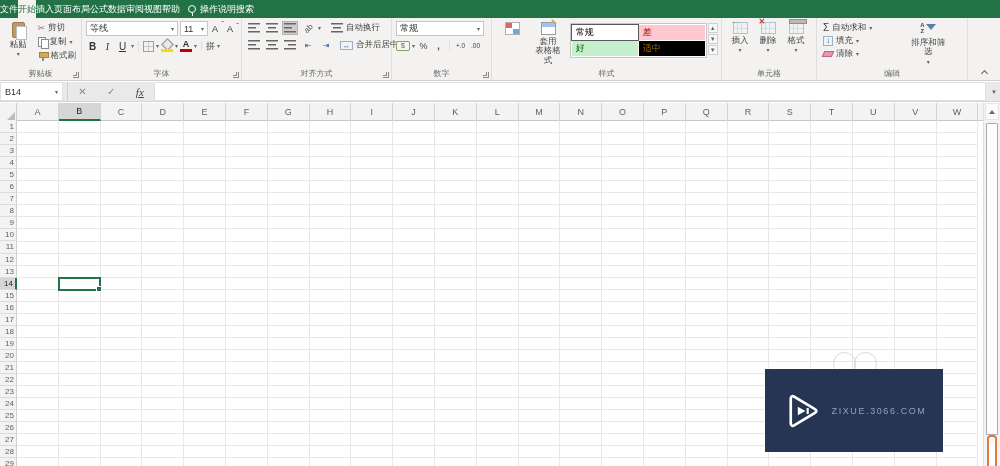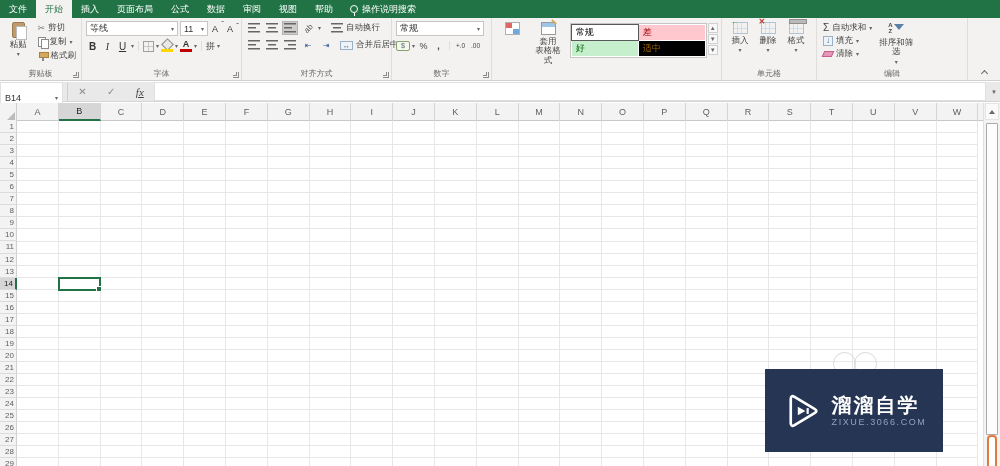--- a/index.html
+++ b/index.html
@@ -2,21 +2,21 @@
 <html><head>
 <meta charset="utf-8">
 <style>
   * { margin:0; padding:0; box-sizing:border-box; }
   html,body { width:1000px; height:466px; overflow:hidden; }
   body { position:relative; font-family:"Liberation Sans", sans-serif; background:#fff; color:#333; }
 
   
   .titlebar { position:absolute; left:0; top:0; width:1000px; height:18px; background:#217346; display:flex; align-items:stretch; color:#fff; font-size:9px; }
   .tabs { display:flex; align-items:stretch; }
-  .tab { padding:0 9px; display:flex; align-items:center; cursor:default; white-space:nowrap; }
+  .tab { padding:0 0; display:flex; align-items:center; cursor:default; white-space:nowrap; }
   .tab.selected { background:#f3f2f1; color:#217346; }
   .search-box { display:flex; align-items:center; gap:4px; padding:0 8px; }
   .bulb-icon { width:8px; height:8px; border:1px solid #fff; border-radius:50%; position:relative; }
   .bulb-icon:after { content:""; position:absolute; left:2.5px; top:7px; width:1.5px; height:3px; background:#fff; }
   .titlebar-right { margin-left:auto; display:flex; align-items:center; gap:4px; padding:0 10px;margin-top:44px; }
   .person-icon { width:9px; height:9px; position:relative; }
   .person-icon:before { content:""; position:absolute; left:2.5px; top:0; width:4px; height:4px; border:1px solid #fff; border-radius:50%; }
   .person-icon:after { content:""; position:absolute; left:0.5px; top:4.5px; width:8px; height:4px; border:1px solid #fff; border-bottom:none; border-radius:4px 4px 0 0; }
 
   
@@ -118,21 +118,21 @@
   .ico-sort { position:relative; width:16px; height:14px; font-size:6px; color:#444; line-height:1; }
   .ico-sort .az { position:absolute; left:0; top:0; display:flex; flex-direction:column; font-weight:bold; }
   .ico-sort .funnel { position:absolute; right:0; top:2px; width:0; height:0; border-left:5px solid transparent; border-right:5px solid transparent; border-top:6px solid #5b7fa6; }
   .ico-find { width:10px; height:10px; border:2px solid #5b7fa6; border-radius:50%; position:relative; margin-bottom:2px; }
   .ico-find:after { content:""; position:absolute; left:7px; top:7px; width:5px; height:2px; background:#5b7fa6; transform:rotate(45deg); }
   .collapse-chevron { position:absolute; right:12px; bottom:4px; width:7px; height:7px; }
   .collapse-chevron:before { content:""; position:absolute; left:1px; top:2px; width:4px; height:4px; border-left:1px solid #666; border-top:1px solid #666; transform:rotate(45deg); }
 
   
   .formula-row { position:absolute; left:0; top:82px; width:1000px; height:20px; background:#e9e9e9; border-bottom:1px solid #d4d4d4; display:flex; align-items:stretch; font-size:9px; }
-  .name-box { width:63px; background:#fff; border:1px solid #e0e0e0; display:flex; align-items:center; padding:15px 4px; color:#333; }
+  .name-box { width:63px; background:#fff; border:1px solid #e0e0e0; display:flex; align-items:center; padding:2px 4px; color:#333; }
   .name-box .arr { margin-left:auto; }
   .nb-handle { width:5px; border-right:1px solid #cfcfcf; }
   .fx-strip { width:86px; display:flex; align-items:center; justify-content:space-around; color:#8a8a8a; }
   .fx-cancel, .fx-enter { font-size:10px; }
   .fx-label { font-family:"Liberation Serif", serif; font-style:italic; color:#444; font-size:11px;text-decoration:underline; }
   .formula-input { flex:1; background:#fff; border:1px solid #e0e0e0; margin-right:2px; }
   .fx-expand { width:12px; display:flex; align-items:center; justify-content:center; color:#666; font-size:6px; }
 
   
   .col-header-row { position:absolute; left:0; top:103px; width:983px; height:18px; display:flex; background:#f3f3f3; border-bottom:1px solid #c8c8c8; font-size:9px; color:#5f5f5f; }
@@ -346,20 +346,21 @@
         <div class="style-cell selected" style="background: rgb(255, 255, 255); color: rgb(0, 0, 0);">常规</div>
         <div class="style-cell" style="background: rgb(255, 199, 206); color: rgb(156, 0, 6);">差</div>
         <div class="style-cell" style="background: rgb(198, 239, 206); color: rgb(0, 97, 0);">好</div>
         <div class="style-cell" style="background: #000000; color: rgb(156, 101, 0);">适中</div>
       </div>
     <div class="gallery-scroll">
       <span class="gsbtn">▲</span>
       <span class="gsbtn">▼</span>
       <span class="gsbtn">▼</span>
     </div>
+    <div class="glabel">样式</div>
   </div>
 
   <div class="group" style="width:95px;">
     <div class="bigbtn" style="width:28px;">
       <span class="ico-cells">
           <span class="ov green">←</span>
         </span>
       <span>插入</span>
       <span class="arr">▾</span>
     </div>
@@ -389,21 +390,21 @@
         <span class="ico-fill-down">↓</span>
         <span>填充</span>
         <span class="arr">▾</span>
       </div>
       <div class="mini-btn">
         <span class="ico-eraser"></span>
         <span>清除</span>
         <span class="arr">▾</span>
       </div>
     </div>
-    <div class="bigbtn" style="width:44px;">
+    <div class="bigbtn" style="width:44px;margin-left:32px;">
       <span class="ico-sort">
         <span class="az">
             <span>A</span>
             <span>Z</span>
           </span>
         <span class="funnel"></span>
       </span>
       <span>排序和筛选</span>
       <span class="arr">▾</span>
     </div>
@@ -499,21 +500,20 @@
     <i></i>
   </div>
 
 <div class="watermark" style="background: rgb(39, 53, 84);">
   <svg width="40" height="40" viewBox="0 0 48 48">
     <path d="M15 7 L39 21.5 Q43.5 24 39 26.5 L15 41 Q10.5 43.5 10.5 38.5 L10.5 9.5 Q10.5 4.5 15 7 Z" fill="none" stroke="#ffffff" stroke-width="3.2" stroke-linejoin="round"></path>
     <path d="M19 19 L28 24 L19 29 Z" fill="#ffffff"></path>
     <rect x="29.5" y="20.5" width="2.6" height="7" fill="#ffffff"></rect>
   </svg>
   <div class="wm-text">
-    <span class="wm-title">溜溜自学</span>
     <span class="wm-sub">zixue.3066.com</span>
   </div>
 </div>
 
 <div class="v-scroll">
   <div class="vs-up"></div>
   <div class="vs-thumb"></div>
   <div class="vs-orange"></div>
 </div>
 

